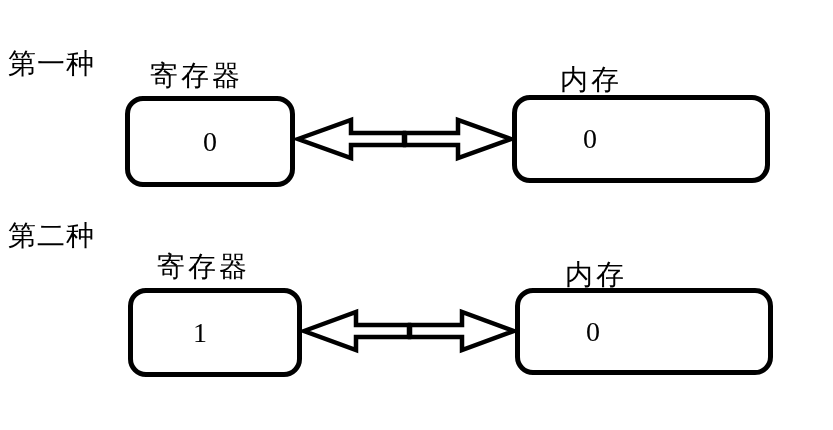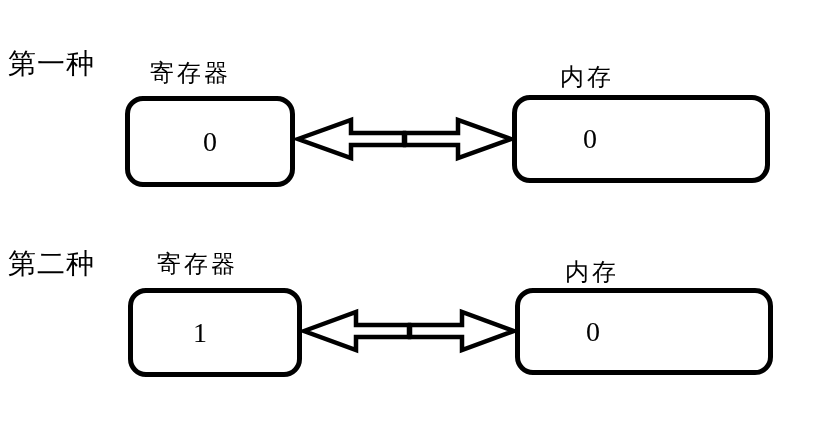--- a/index.html
+++ b/index.html
@@ -14,21 +14,21 @@
   .canvas { position: absolute; left: 0; top: 0; width: 833px; height: 430px; }
 
   .section-label {
     position: absolute;
     font-size: 28px;
     letter-spacing: 1px;
     white-space: nowrap;
   }
   .box-label {
     position: absolute;
-    font-size: 24px;
+    font-size: 28px;
     letter-spacing: 3px;
     white-space: nowrap;
   }
   .node-box {
     position: absolute;
     border: 5px solid #000000;
     border-radius: 18px;
     background: #ffffff;
   }
   .node-value {
@@ -52,21 +52,21 @@
 
   
   .s1-label   { left: 8px;   top: 45px; }
   .s1-reglab  { left: 150px; top: 57px; }
   .s1-regbox  { left: 125px; top: 96px;  width: 170px; height: 91px; }
   .s1-arrow   { left: 296px; top: 117px; }
   .s1-memlab  { left: 560px; top: 61px; }
   .s1-membox  { left: 512px; top: 95px;  width: 258px; height: 88px; }
 
   
-  .s2-label   { left: 8px;   top: 217px; margin-top: 28px; }
+  .s2-label   { left: 8px;   top: 217px; }
   .s2-reglab  { left: 157px; top: 248px; }
   .s2-regbox  { left: 128px; top: 288px; width: 174px; height: 89px; }
   .s2-arrow   { left: 302px; top: 309px; }
   .s2-memlab  { left: 565px; top: 256px; }
   .s2-membox  { left: 515px; top: 288px; width: 258px; height: 87px; }
 </style>
 </head>
 <body>
 
 <div class="canvas">

